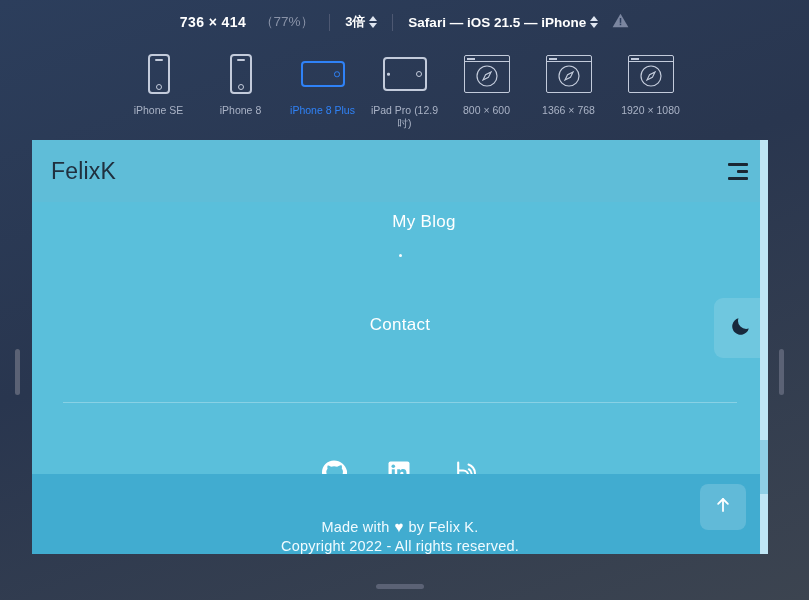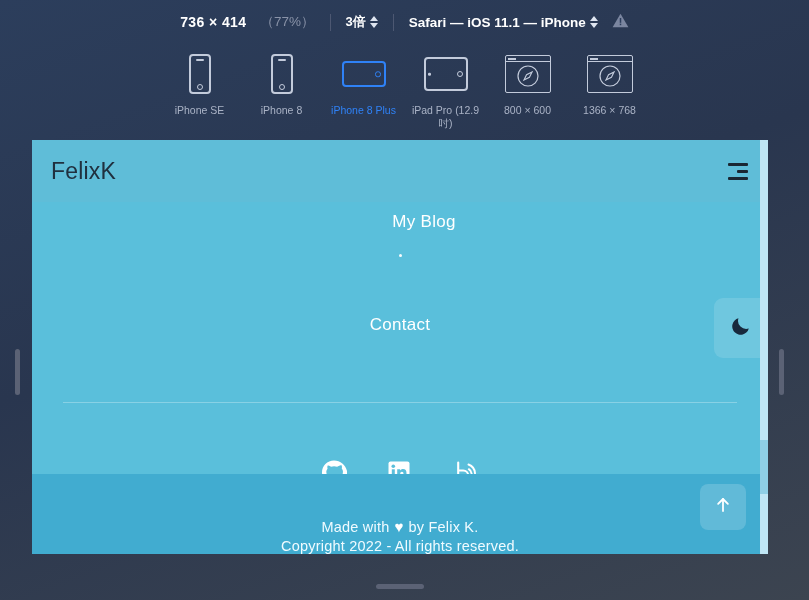--- a/index.html
+++ b/index.html
@@ -290,21 +290,21 @@
   <span class="tb-sep"></span>
 
   <span class="tb-scale">3倍</span>
   <span class="stepper">
       <i class="up"></i>
       <i class="dn"></i>
     </span>
 
   <span class="tb-sep"></span>
 
-  <span class="tb-agent">Safari — iOS 11.1 — iPhone</span>
+  <span class="tb-agent">Safari — iOS 21.5 — iPhone</span>
   <span class="stepper">
       <i class="up"></i>
       <i class="dn"></i>
     </span>
 
   <span class="warn-icon">
     <svg width="17" height="15" viewBox="0 0 17 15">
       <path d="M8.5 0.8 L16.4 14.2 L0.6 14.2 Z" fill="#7b86a0"></path>
       <rect x="7.75" y="5" width="1.5" height="4.8" fill="#2c3e5c"></rect>
       <rect x="7.75" y="10.6" width="1.5" height="1.6" fill="#2c3e5c"></rect>
@@ -368,20 +368,34 @@
           </div>
         <svg class="compass" width="24" height="24" viewBox="0 0 24 24">
           <circle cx="12" cy="12" r="10" fill="none" stroke="#c3cbdb" stroke-width="1.2"></circle>
           <path d="M16 8 L10.6 10.6 L8 16 L13.4 13.4 Z" fill="none" stroke="#c3cbdb" stroke-width="1.2"></path>
         </svg>
       </div>
     </div>
     <div class="dev-label">1366 × 768</div>
   </div>
 
+  <div class="dev">
+    <div class="dev-icon">
+      <div class="browser">
+        <div class="bar">
+            <span></span>
+          </div>
+        <svg class="compass" width="24" height="24" viewBox="0 0 24 24">
+          <circle cx="12" cy="12" r="10" fill="none" stroke="#c3cbdb" stroke-width="1.2"></circle>
+          <path d="M16 8 L10.6 10.6 L8 16 L13.4 13.4 Z" fill="none" stroke="#c3cbdb" stroke-width="1.2"></path>
+        </svg>
+      </div>
+    </div>
+    <div class="dev-label">1920 × 1080</div>
+  </div>
 
 </div>
 
 <div class="viewport">
   <div class="site">
 
     <div class="site-header">
       <div class="brand">FelixK</div>
       <div class="hamburger">
         <span></span>

